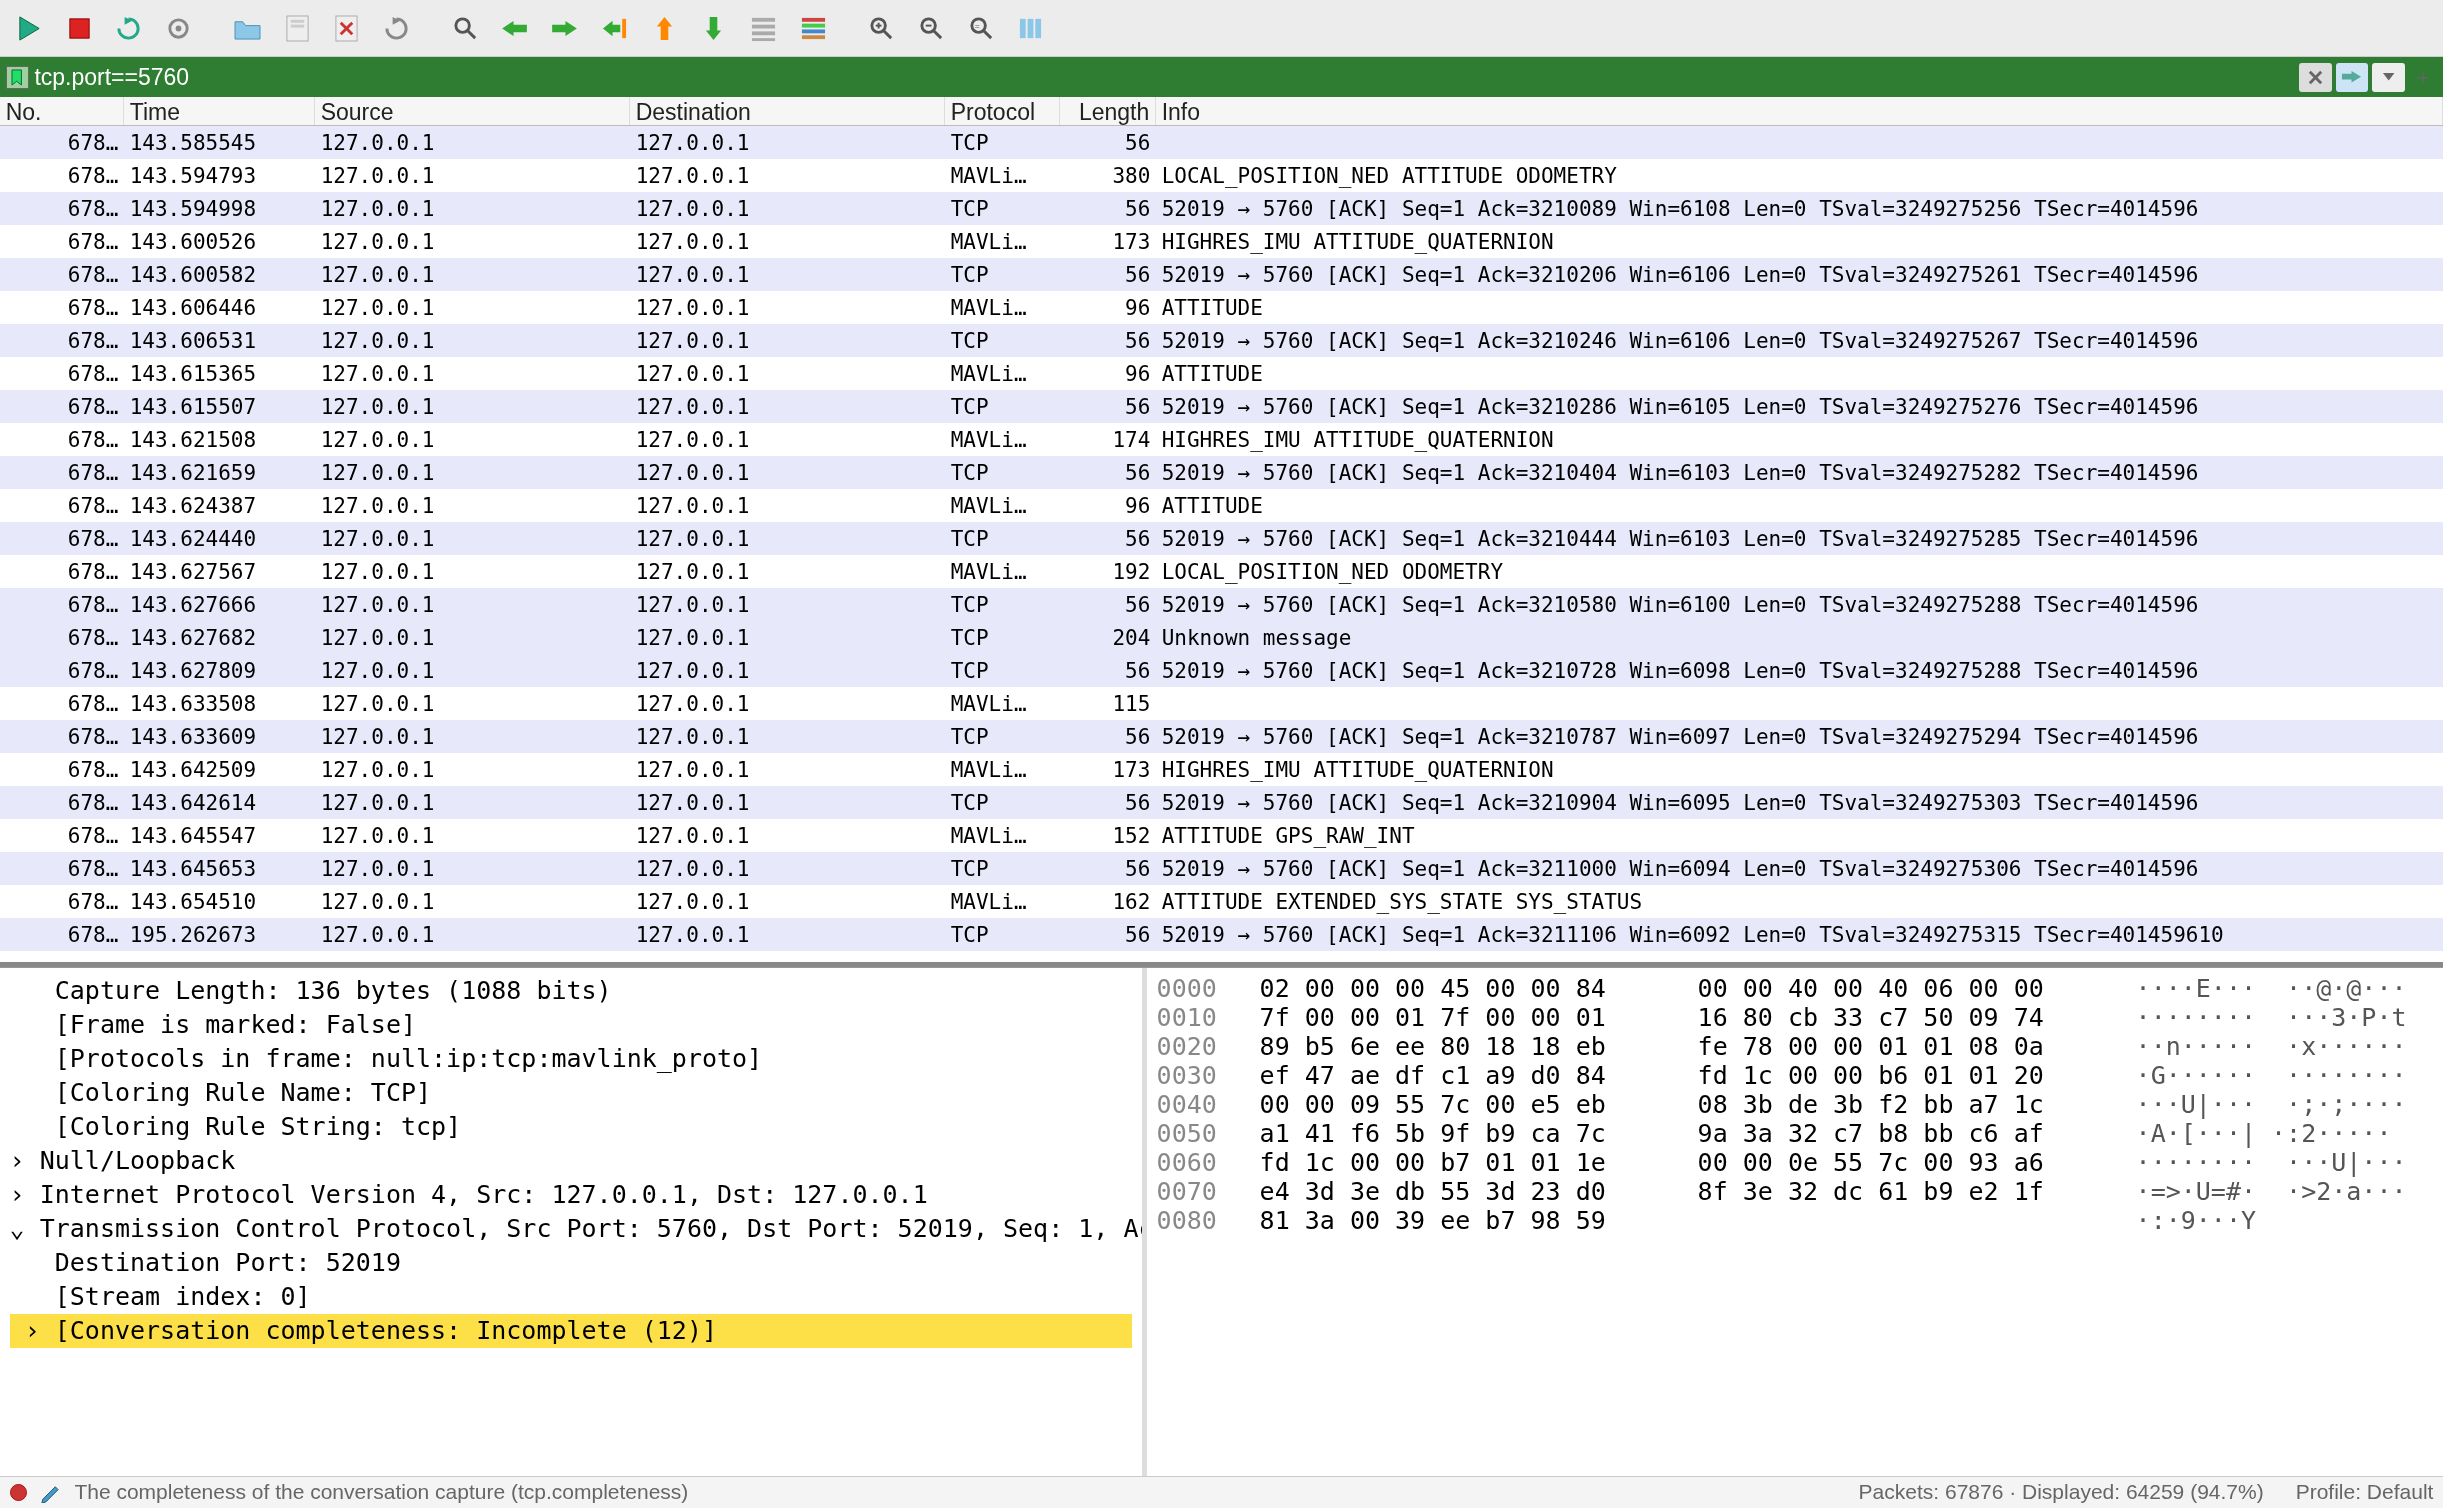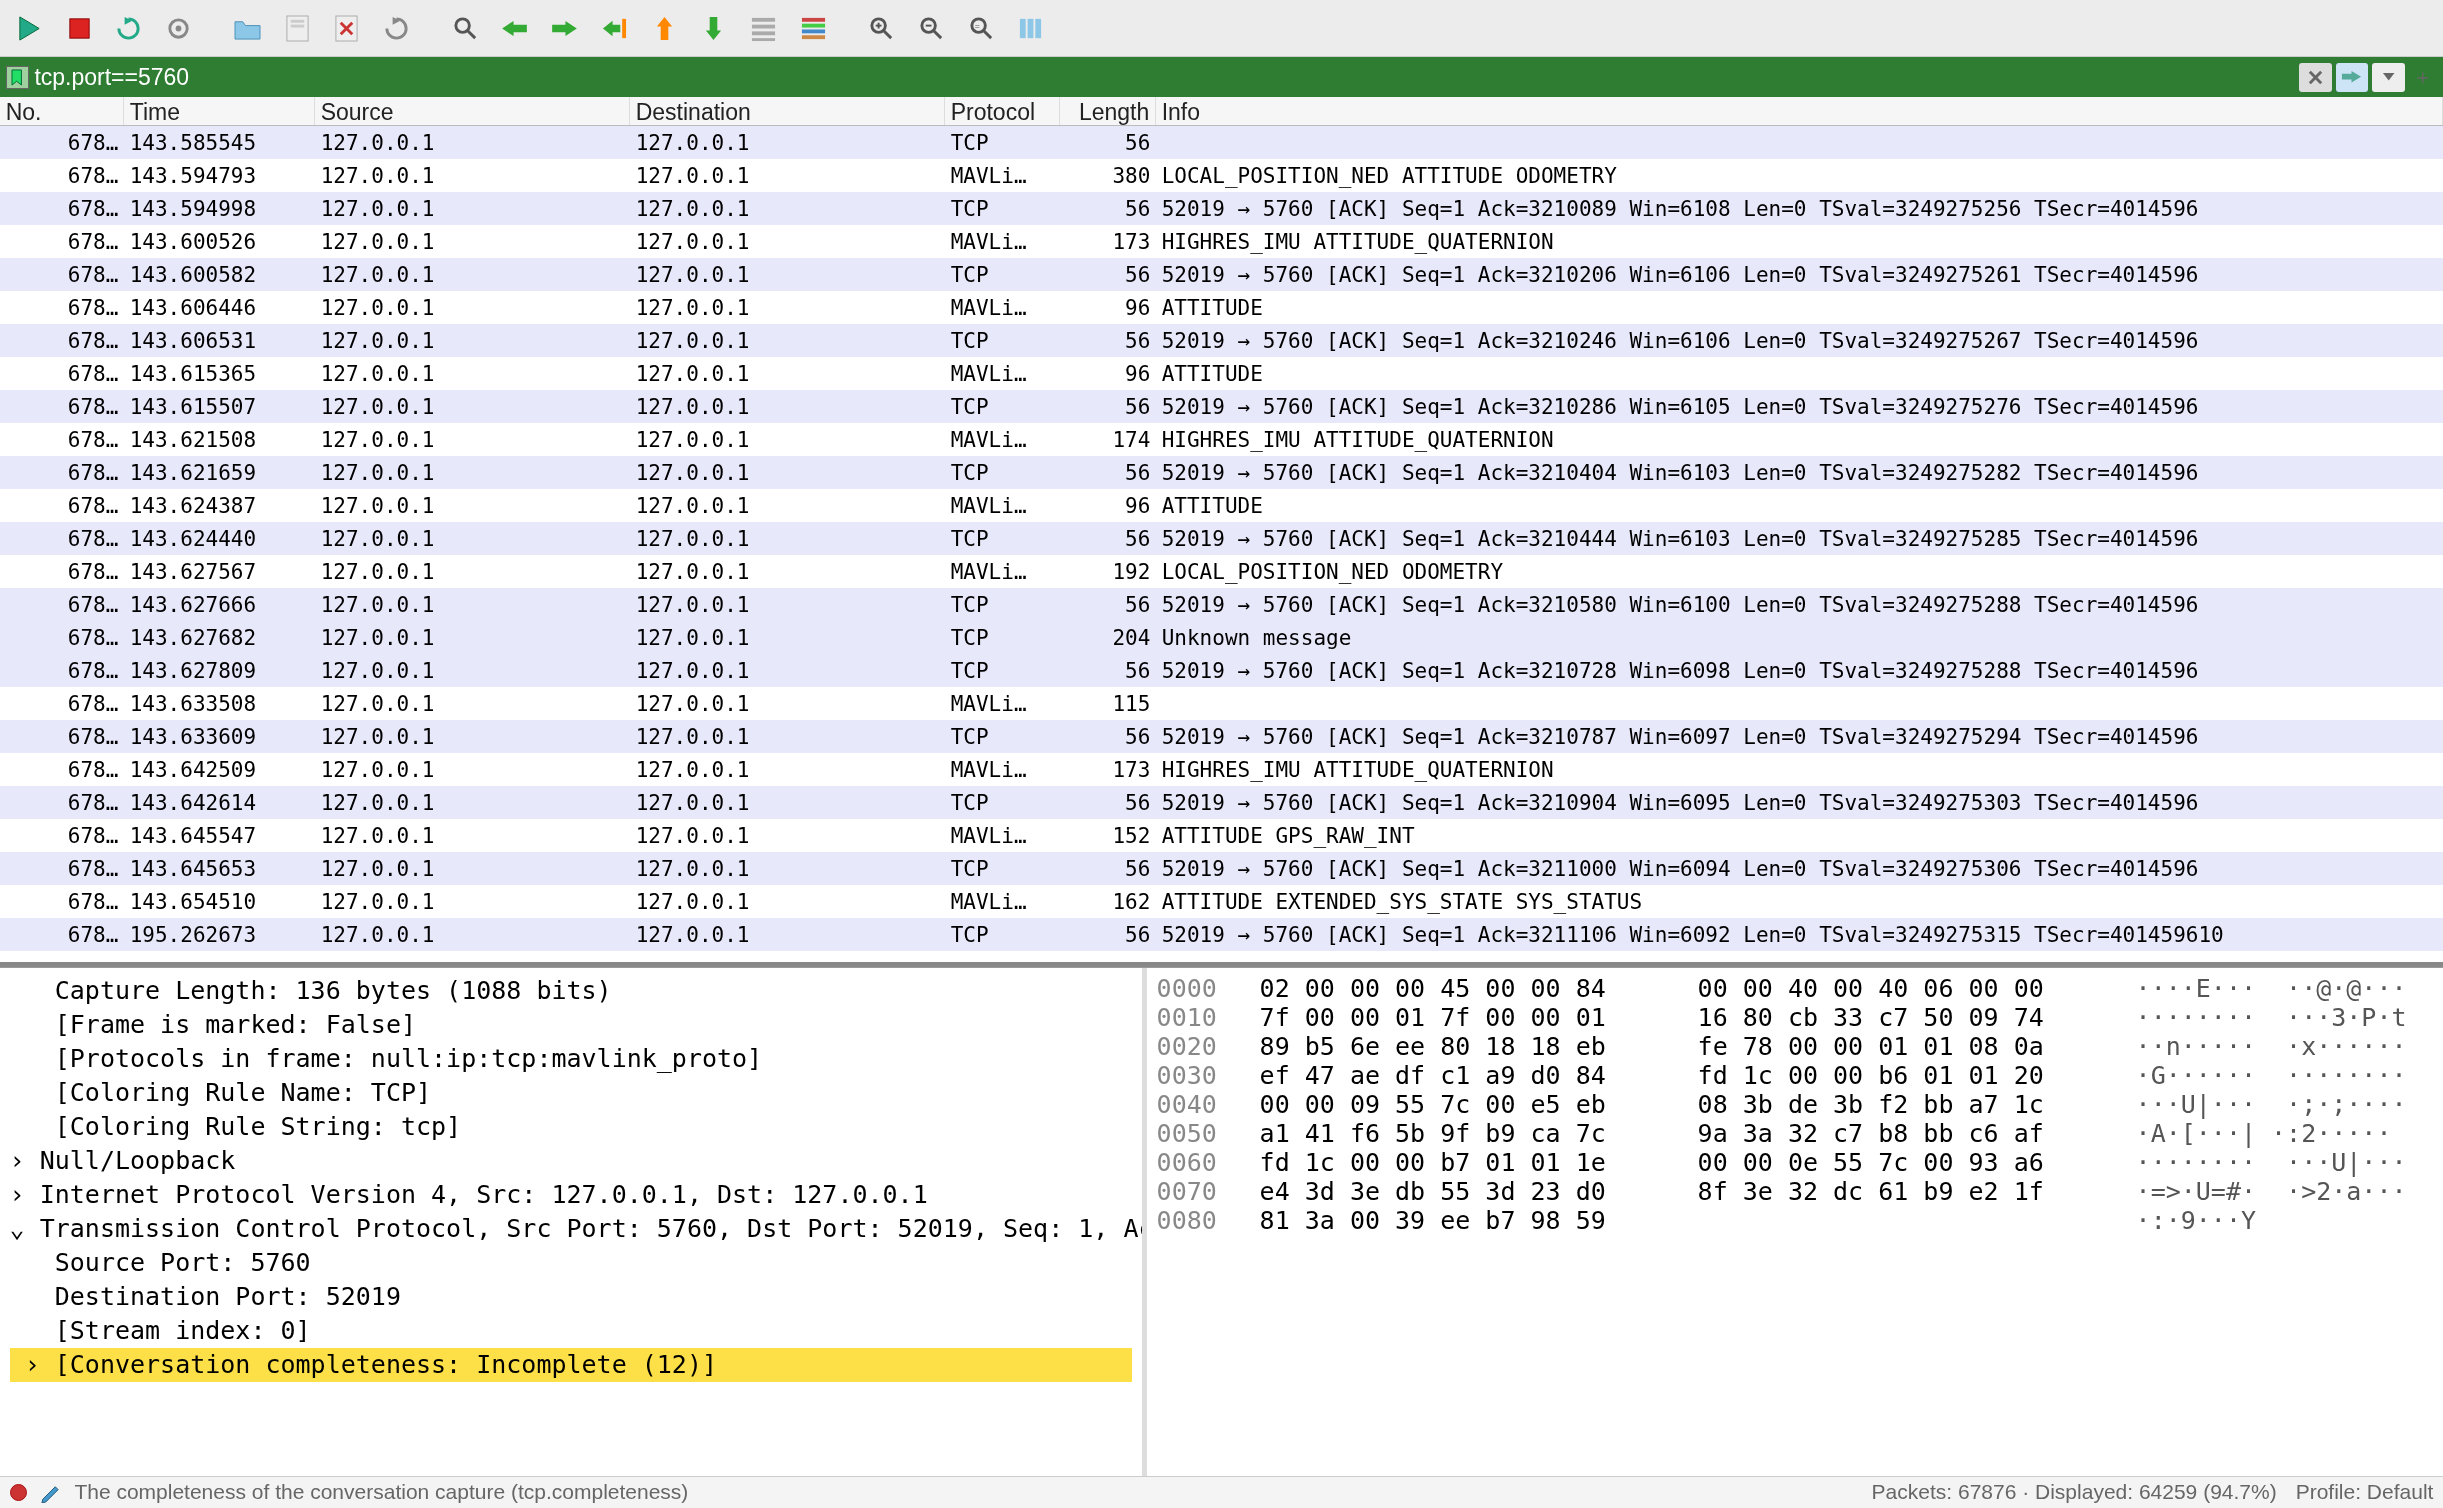--- a/index.html
+++ b/index.html
@@ -135,21 +135,21 @@
 
 .statusbar {
   height: 32.5px;
   background: #f4f4f4;
   border-top: 1px solid #ccc;
   display: flex;
   align-items: center;
   font-size: 21px;
   color:#666;
   padding: 0 9.6px;
-  gap: 19px;
+  gap: 32px;
 }
 .status-left { flex:1; display:flex; align-items:center; gap:13.4px; }
 .status-dot { width:17px;height:17px;border-radius:50%;background:#c33;border:1.9px solid #a11; }
 .status-center {  }
 .status-right { margin-left:auto; }
 
 
 svg { display:block; }
 </style>
 </head>
@@ -551,21 +551,20 @@
 <div class="bottom-panes">
   <div class="detail-pane" id="detail-pane">
       <div class="detail-line">   Capture Length: 136 bytes (1088 bits)</div>
       <div class="detail-line">   [Frame is marked: False]</div>
       <div class="detail-line">   [Protocols in frame: null:ip:tcp:mavlink_proto]</div>
       <div class="detail-line">   [Coloring Rule Name: TCP]</div>
       <div class="detail-line">   [Coloring Rule String: tcp]</div>
       <div class="detail-line">› Null/Loopback</div>
       <div class="detail-line">› Internet Protocol Version 4, Src: 127.0.0.1, Dst: 127.0.0.1</div>
       <div class="detail-line">⌄ Transmission Control Protocol, Src Port: 5760, Dst Port: 52019, Seq: 1, Ac</div>
-      <div class="detail-line">   Source Port: 5760</div>
       <div class="detail-line">   Destination Port: 52019</div>
       <div class="detail-line">   [Stream index: 0]</div>
       <div class="detail-line" style="background: #fde047;"> › [Conversation completeness: Incomplete (12)]</div>
     </div>
   <div class="hex-pane" id="hex-pane">
       <div class="hex-row"><span class="hex-off">0000</span><span class="hex-b1">02 00 00 00 45 00 00 84</span><span class="hex-b2">00 00 40 00 40 06 00 00</span><span class="hex-asc">····E···  ··@·@···</span></div>
       <div class="hex-row"><span class="hex-off">0010</span><span class="hex-b1">7f 00 00 01 7f 00 00 01</span><span class="hex-b2">16 80 cb 33 c7 50 09 74</span><span class="hex-asc">········  ···3·P·t</span></div>
       <div class="hex-row"><span class="hex-off">0020</span><span class="hex-b1">89 b5 6e ee 80 18 18 eb</span><span class="hex-b2">fe 78 00 00 01 01 08 0a</span><span class="hex-asc">··n·····  ·x······</span></div>
       <div class="hex-row"><span class="hex-off">0030</span><span class="hex-b1">ef 47 ae df c1 a9 d0 84</span><span class="hex-b2">fd 1c 00 00 b6 01 01 20</span><span class="hex-asc">·G······  ········</span></div>
       <div class="hex-row"><span class="hex-off">0040</span><span class="hex-b1">00 00 09 55 7c 00 e5 eb</span><span class="hex-b2">08 3b de 3b f2 bb a7 1c</span><span class="hex-asc">···U|···  ·;·;····</span></div>

